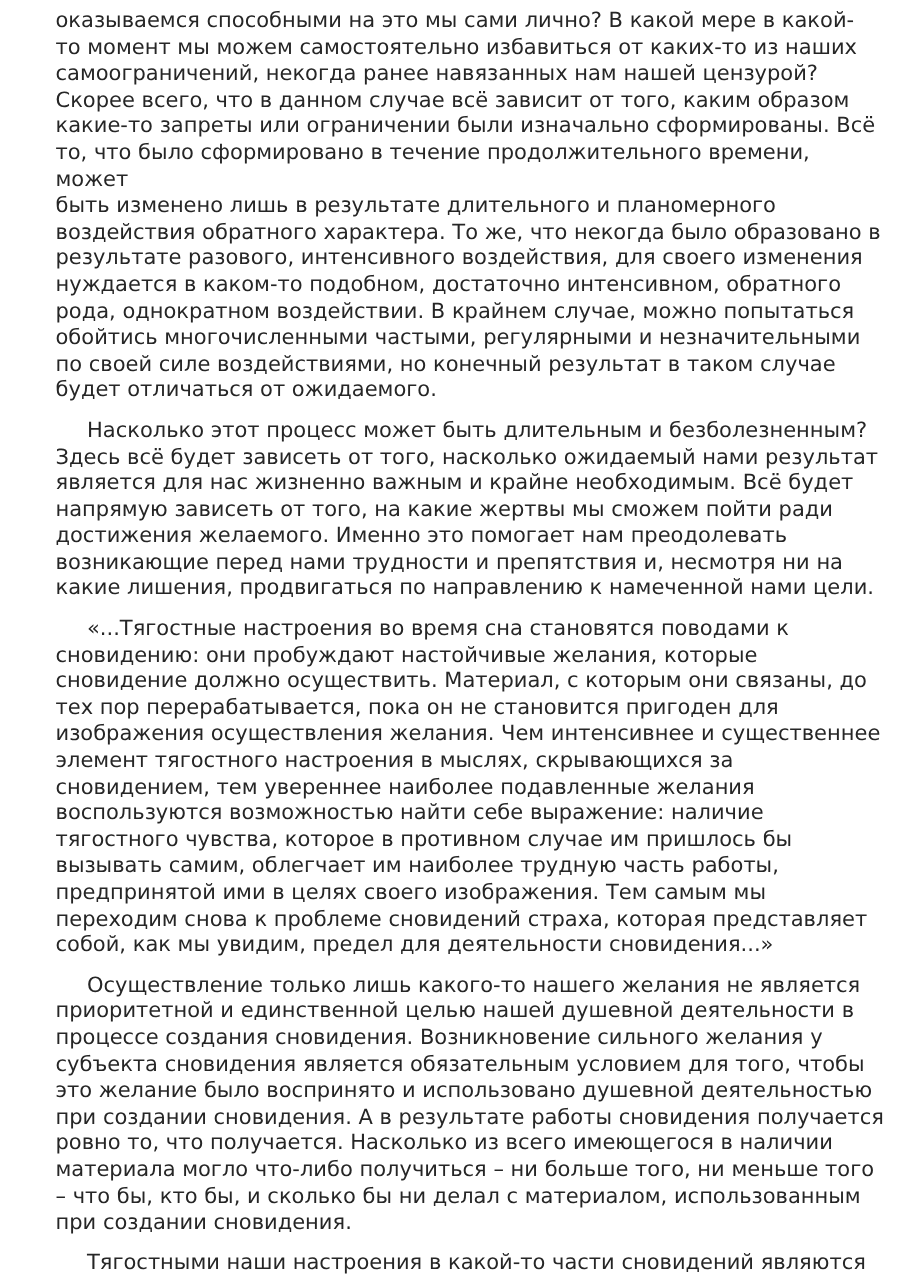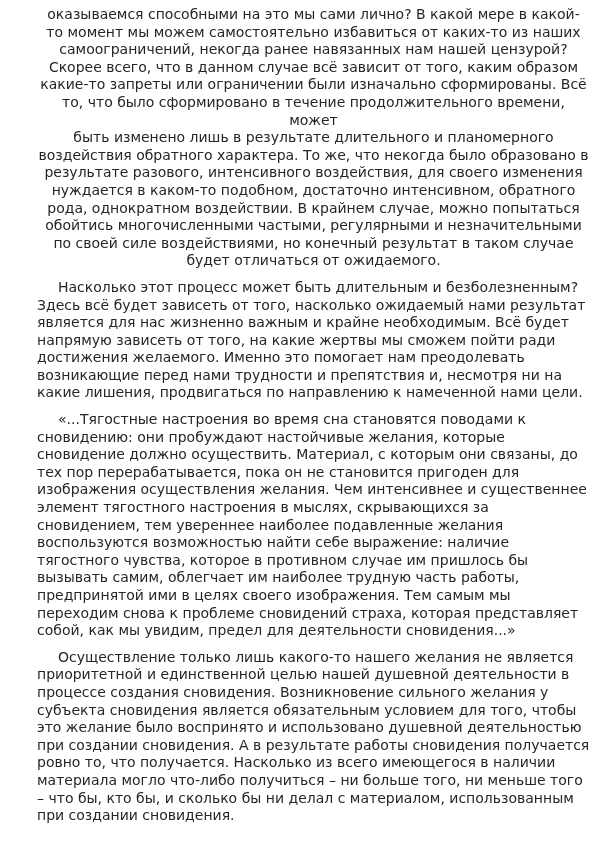--- a/index.html
+++ b/index.html
@@ -24,21 +24,20 @@
     background: #ffffff;
   }
   .para {
     margin: 0 0 9px 0;
     white-space: pre-line;      
     text-indent: 21px;          
     text-align: left;
   }
   .para.no-indent {
     text-indent: 0;
-    text-align: center;
   }
   .para.italic {
   }
 </style>
 </head>
 <body>
 
 <div class="page">
   <p class="para no-indent">оказываемся способными на это мы сами лично? В какой мере в какой-
 то момент мы можем самостоятельно избавиться от каких-то из наших
@@ -77,13 +76,14 @@
   <p class="para">Осуществление только лишь какого-то нашего желания не является
 приоритетной и единственной целью нашей душевной деятельности в
 процессе создания сновидения. Возникновение сильного желания у
 субъекта сновидения является обязательным условием для того, чтобы
 это желание было воспринято и использовано душевной деятельностью
 при создании сновидения. А в результате работы сновидения получается
 ровно то, что получается. Насколько из всего имеющегося в наличии
 материала могло что-либо получиться – ни больше того, ни меньше того
 – что бы, кто бы, и сколько бы ни делал с материалом, использованным
 при создании сновидения.</p>
+  <p class="para">Тягостными наши настроения в какой-то части сновидений являются</p>
 </div>
 
 </body></html>

